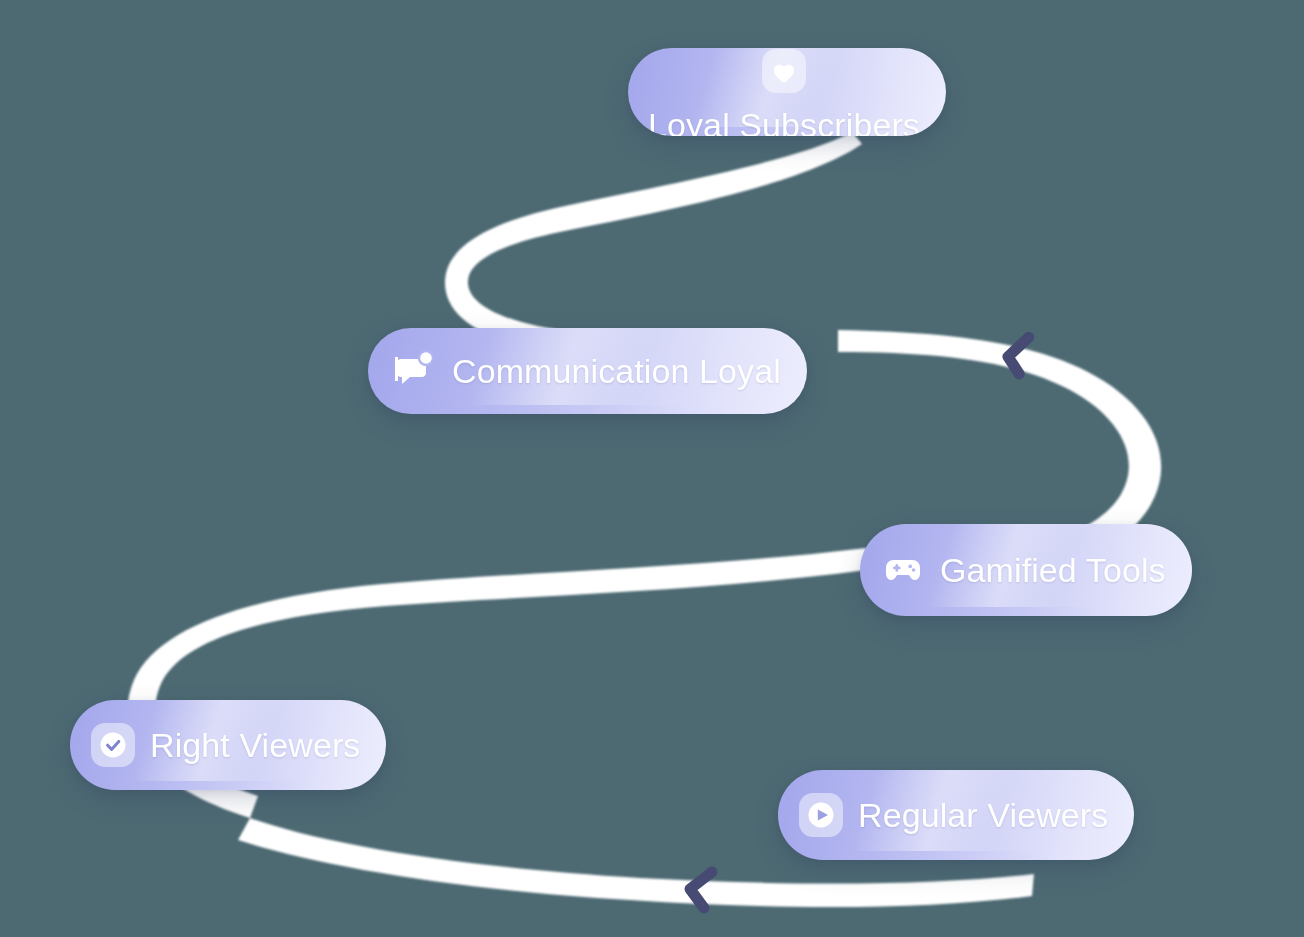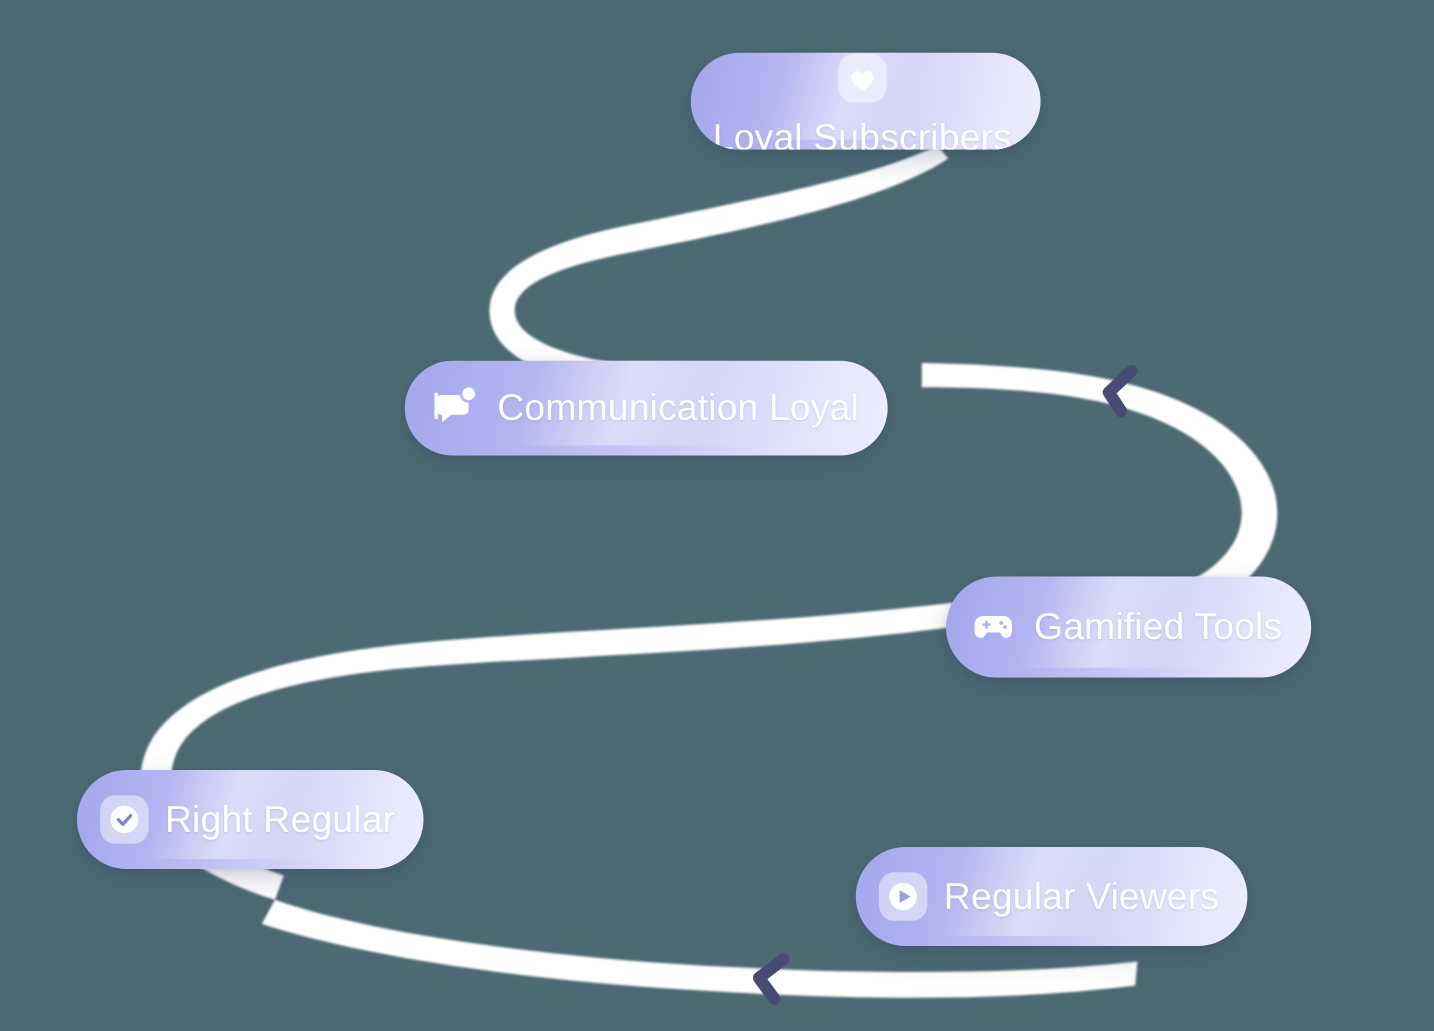--- a/index.html
+++ b/index.html
@@ -217,21 +217,21 @@
   </div>
 
   <div class="pill" id="pill-right" style="left: 70px; top: 700px; height: 90px;">
     <span class="pill-icon">
       <svg width="46" height="46" viewBox="0 0 46 46">
         <rect x="1" y="1" width="44" height="44" rx="14" fill="#ffffff" fill-opacity="0.48"></rect>
         <circle cx="23" cy="23" r="12.5" fill="#ffffff"></circle>
         <polyline points="17.6,23.2 21.6,27.4 28.8,19.4" fill="none" stroke="#7f83cf" stroke-width="3" stroke-linecap="round" stroke-linejoin="round"></polyline>
       </svg>
     </span>
-    <span class="pill-label">Right Regular</span>
+    <span class="pill-label">Right Viewers</span>
   </div>
 
   <div class="pill" id="pill-viewers" style="left: 778px; top: 770px; height: 90px;">
     <span class="pill-icon">
       <svg width="46" height="46" viewBox="0 0 46 46">
         <rect x="1" y="1" width="44" height="44" rx="14" fill="#ffffff" fill-opacity="0.48"></rect>
         <circle cx="23" cy="23" r="12.5" fill="#ffffff"></circle>
         <path d="M19.8 17.4 30 23l-10.2 5.6z" fill="#9aa0e2"></path>
       </svg>
     </span>

